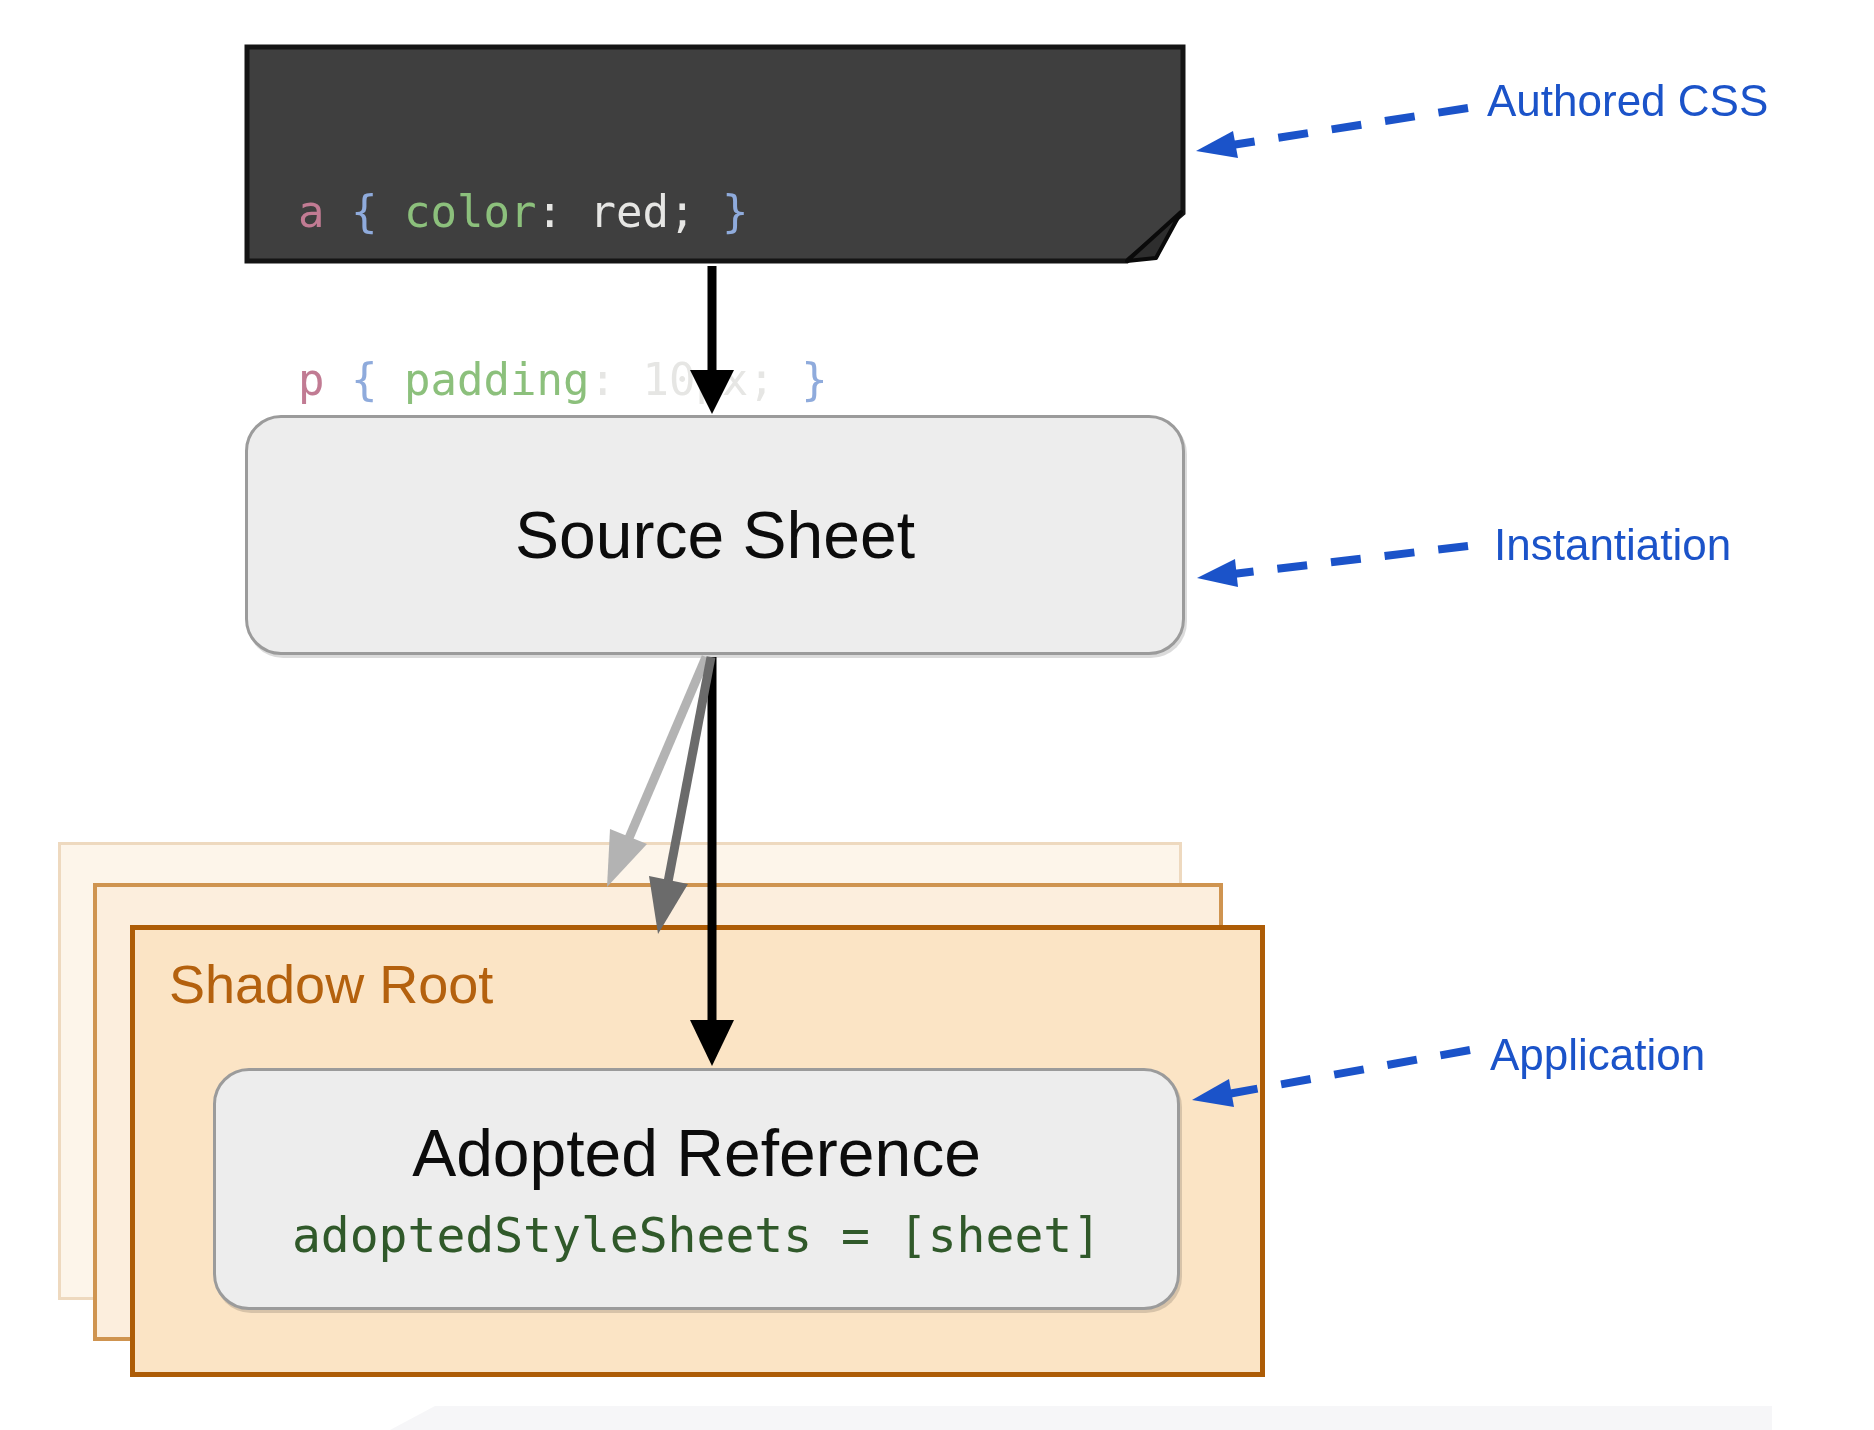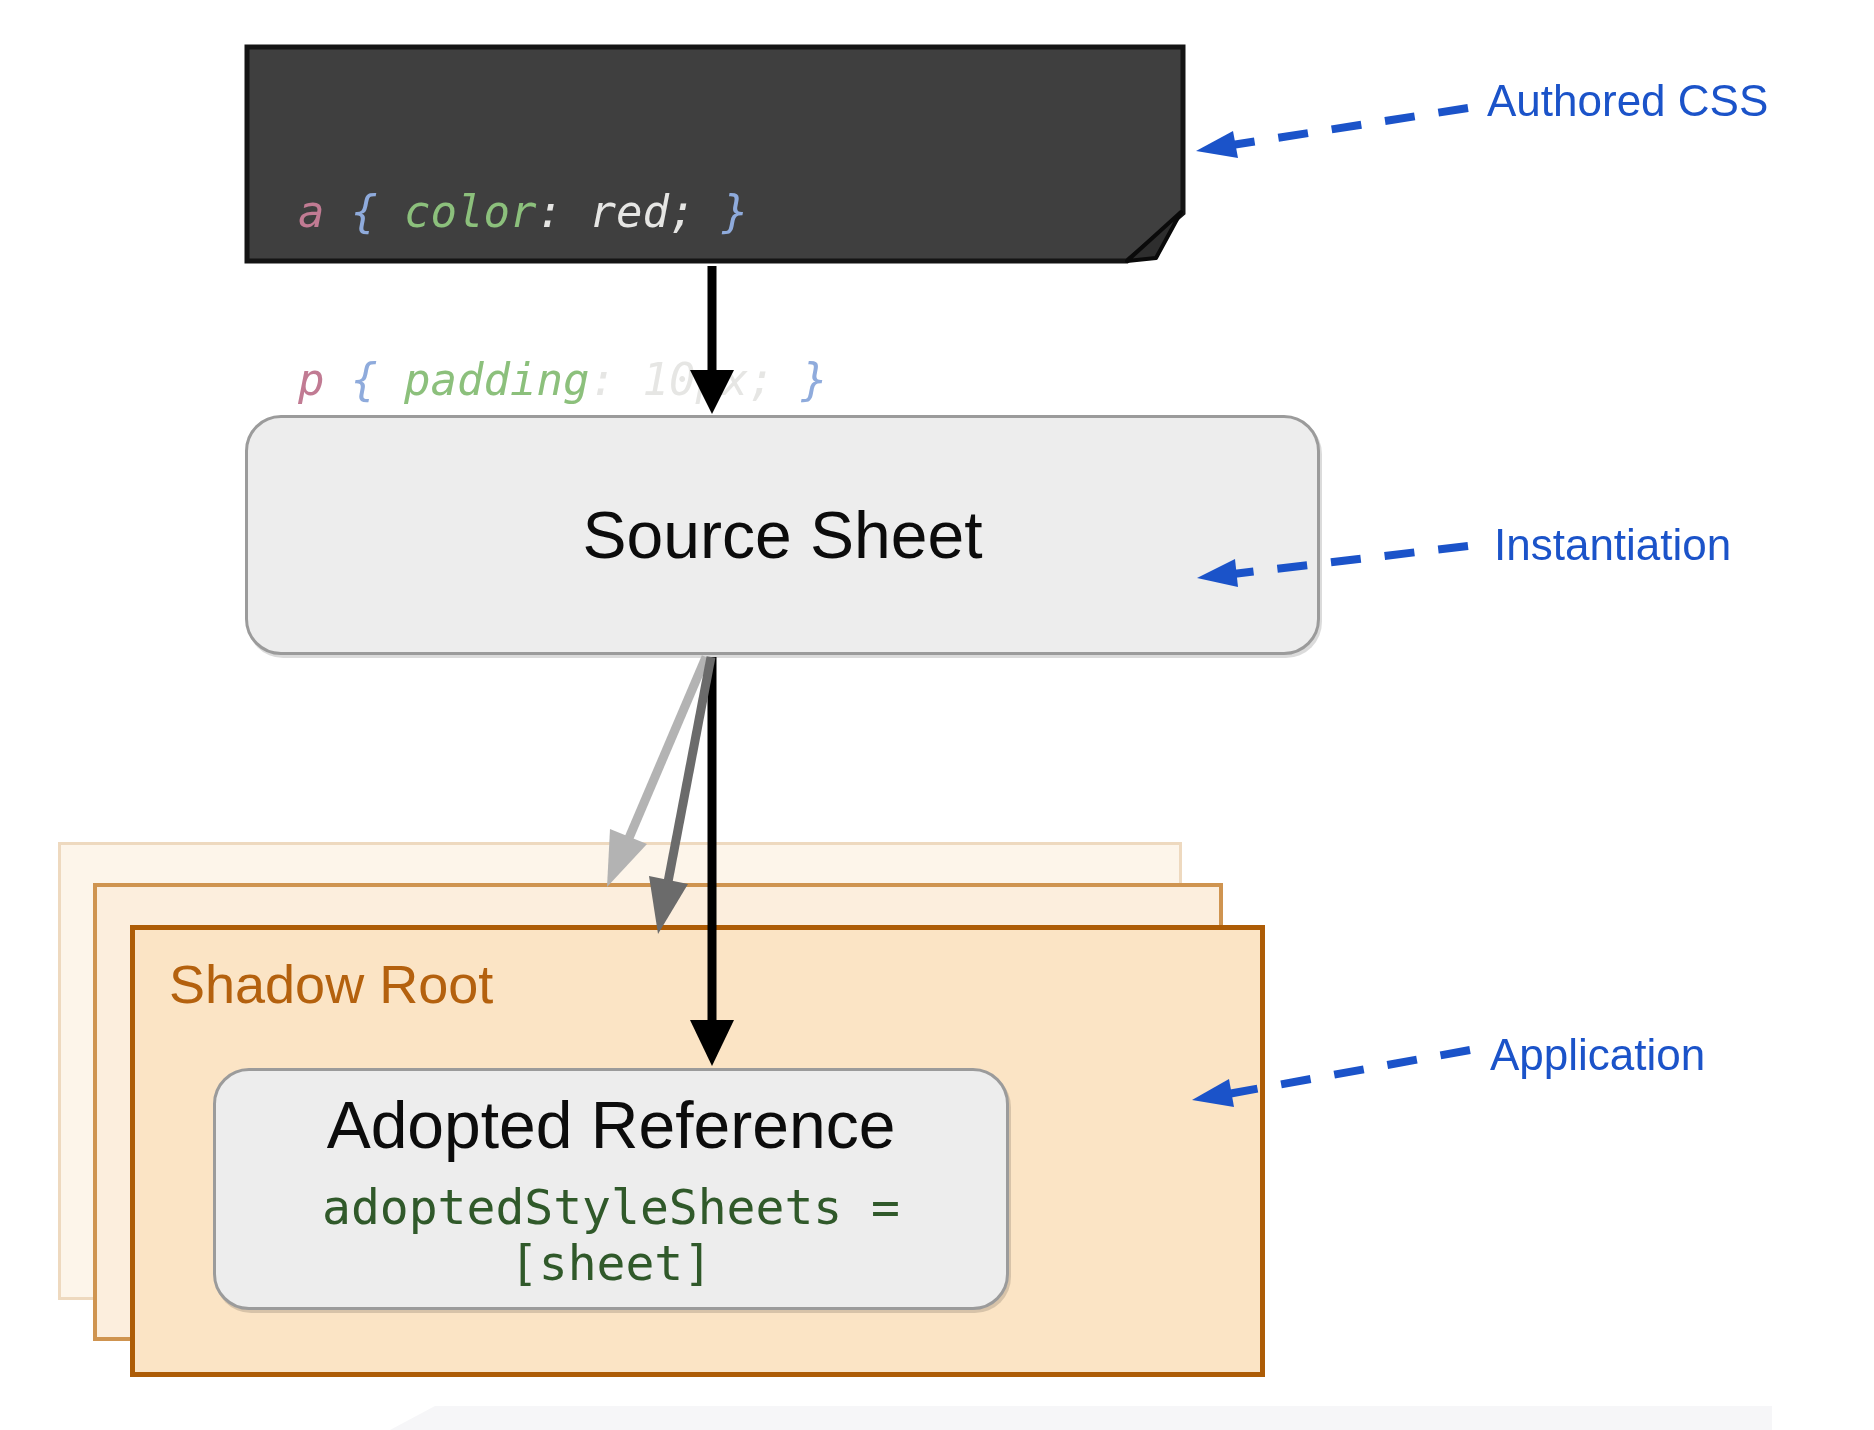--- a/index.html
+++ b/index.html
@@ -27,31 +27,31 @@
   }
 
   
   .gbox {
     position: absolute; box-sizing: border-box;
     background: #ededed; border: 3px solid #9b9b9b; border-radius: 36px;
     box-shadow: 2px 3px 0 rgba(0,0,0,0.14);
     display: flex; flex-direction: column; align-items: center; justify-content: center;
     text-align: center;
   }
-  .source-box  { left: 245px; top: 415px;  width: 1075px; height: 240px; gap: 8px;  z-index: 4; }
-  .adopted-box { left: 213px; top: 1068px; width: 796px; height: 242px; gap: 16px; z-index: 2; }
+  .source-box  { left: 245px; top: 415px;  width: 940px; height: 240px; gap: 8px;  z-index: 4; }
+  .adopted-box { left: 213px; top: 1068px; width: 967px; height: 242px; gap: 16px; z-index: 2; }
   .box-title { font-size: 66px; line-height: 76px; color: #0c0c0c; }
   .box-code  { font-family: "DejaVu Sans Mono", monospace; font-size: 48px; line-height: 56px; color: #30592a; }
 
   
   .codebox-svg { left: 0; top: 0; z-index: 3; pointer-events: none; }
   .codebox-text {
     left: 298px; top: 72px; z-index: 4;
     font-family: "DejaVu Sans Mono", monospace;
-    font-size: 44px; line-height: 56px; white-space: pre; font-style: italic;
+    font-size: 44px; line-height: 56px; white-space: pre;
   }
   .tok-sel   { color: #c17b93; }
   .tok-brace { color: #8fabdc; }
   .tok-prop  { color: #8cc07c; }
   .tok-plain { color: #e6e6e4; }
 
   
   .arrows-svg { left: 0; top: 0; z-index: 5; pointer-events: none; }
 
   

